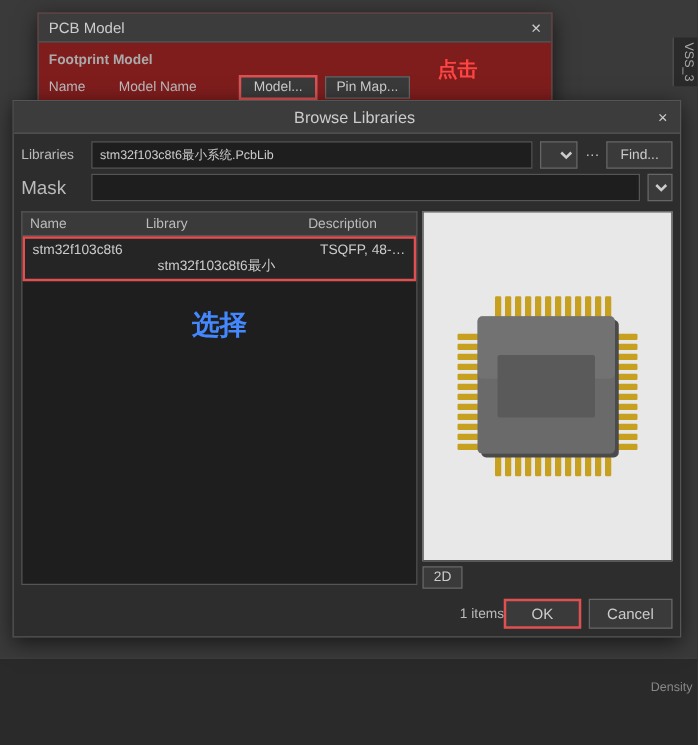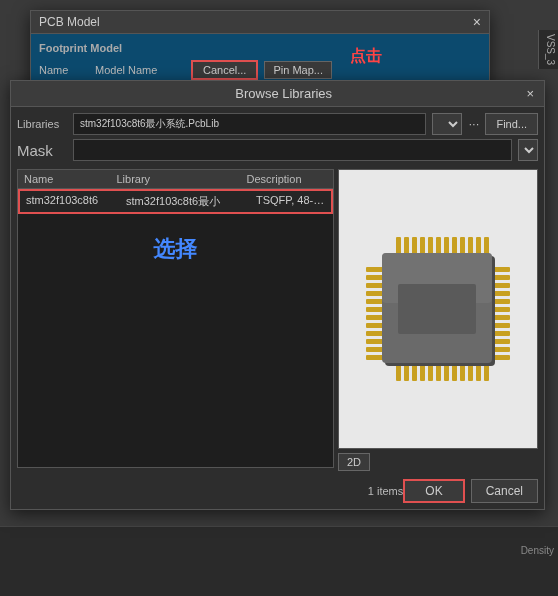--- a/index.html
+++ b/index.html
@@ -34,22 +34,22 @@
       text-align: center;
       padding: 4px 2px;
       border-left: 1px solid #555;
     }
 
     
     .pcb-model-dialog {
       position: absolute;
       top: 10px;
       left: 30px;
-      width: 460px;
-      background: #0c4a6e;
+      width: 412px;
+      background: #7f1d1d;
       border: 1px solid #555;
       box-shadow: 0 4px 16px rgba(0,0,0,0.6);
     }
 
     .dialog-titlebar {
       background: #3c3c3c;
       color: #ccc;
       padding: 4px 8px;
       display: flex;
       align-items: center;
@@ -273,21 +273,21 @@
     .list-cell {
       padding: 3px 6px;
       font-size: 11px;
       color: #ccc;
       overflow: hidden;
       white-space: nowrap;
       text-overflow: ellipsis;
     }
 
     .list-cell.name-col { flex: 0 0 100px; }
-    .list-cell.lib-col { flex: 0 0 130px; }
+    .list-cell.lib-col { flex: 0 0 130px; margin-top: 11px; }
     .list-cell.desc-col { flex: 1; }
 
     
     .select-annotation {
       color: #4488ff;
       font-size: 22px;
       font-weight: bold;
       font-family: 'SimHei', Arial, sans-serif;
       text-align: center;
       padding: 20px;
@@ -404,21 +404,21 @@
 <div class="pcb-model-dialog">
   <div class="dialog-titlebar">
     <span>PCB Model</span>
     <span class="close-btn">×</span>
   </div>
   <div class="dialog-content">
     <div class="section-label">Footprint Model</div>
     <div class="footprint-row">
       <div class="col-name">Name</div>
       <div class="col-model">Model Name</div>
-      <button class="browse-btn">Cancel...</button>
+      <button class="browse-btn">Model...</button>
       <button class="pinmap-btn">Pin Map...</button>
     </div>
   </div>
 </div>
 
 <div class="click-annotation">点击</div>
 
 <div class="browse-dialog">
   <div class="browse-titlebar">
     <span style="width:20px"></span>

